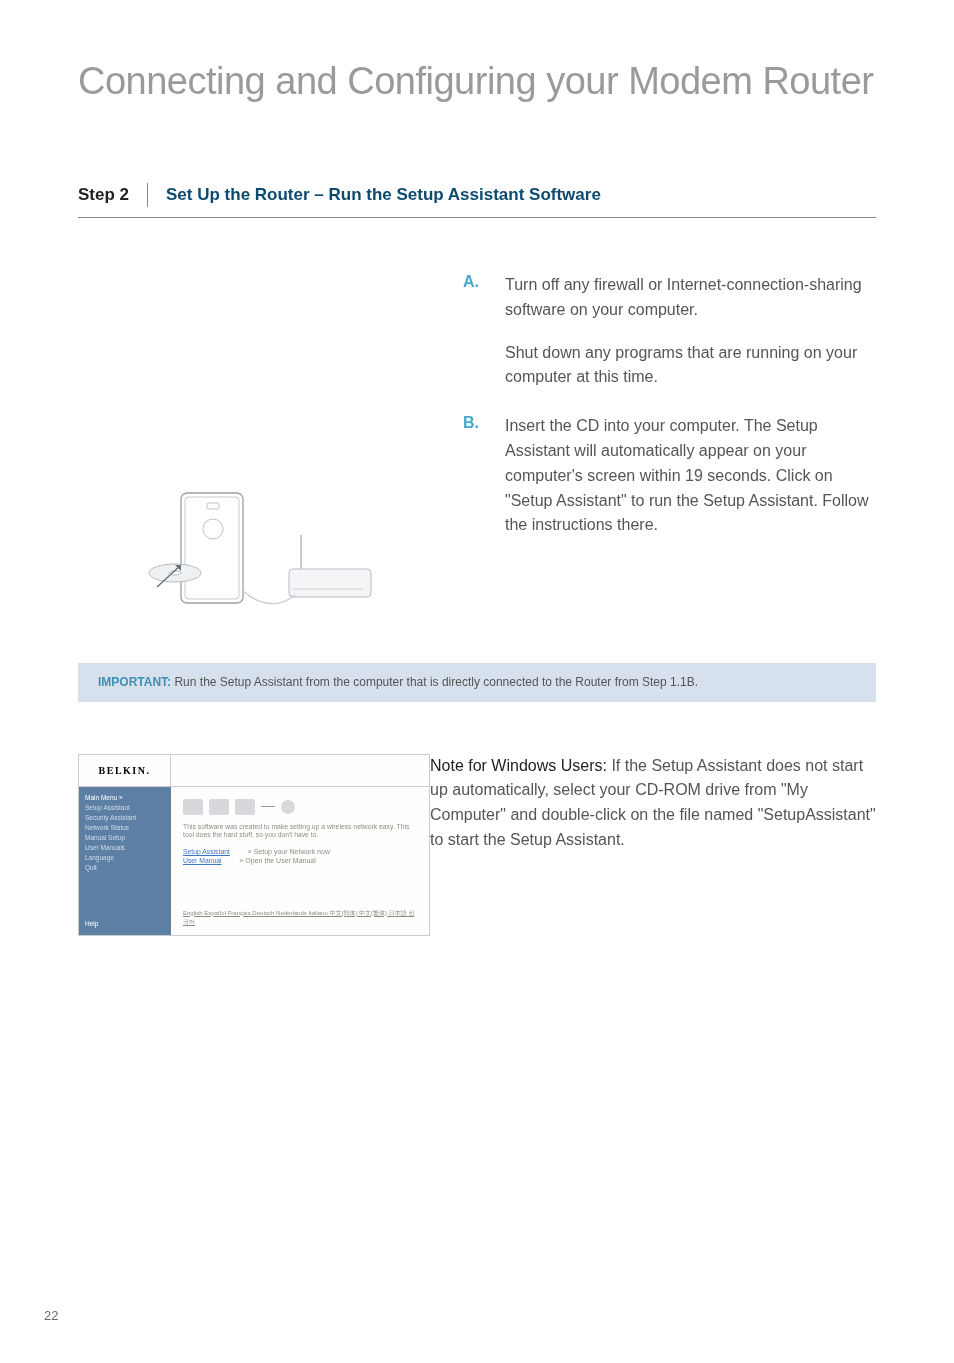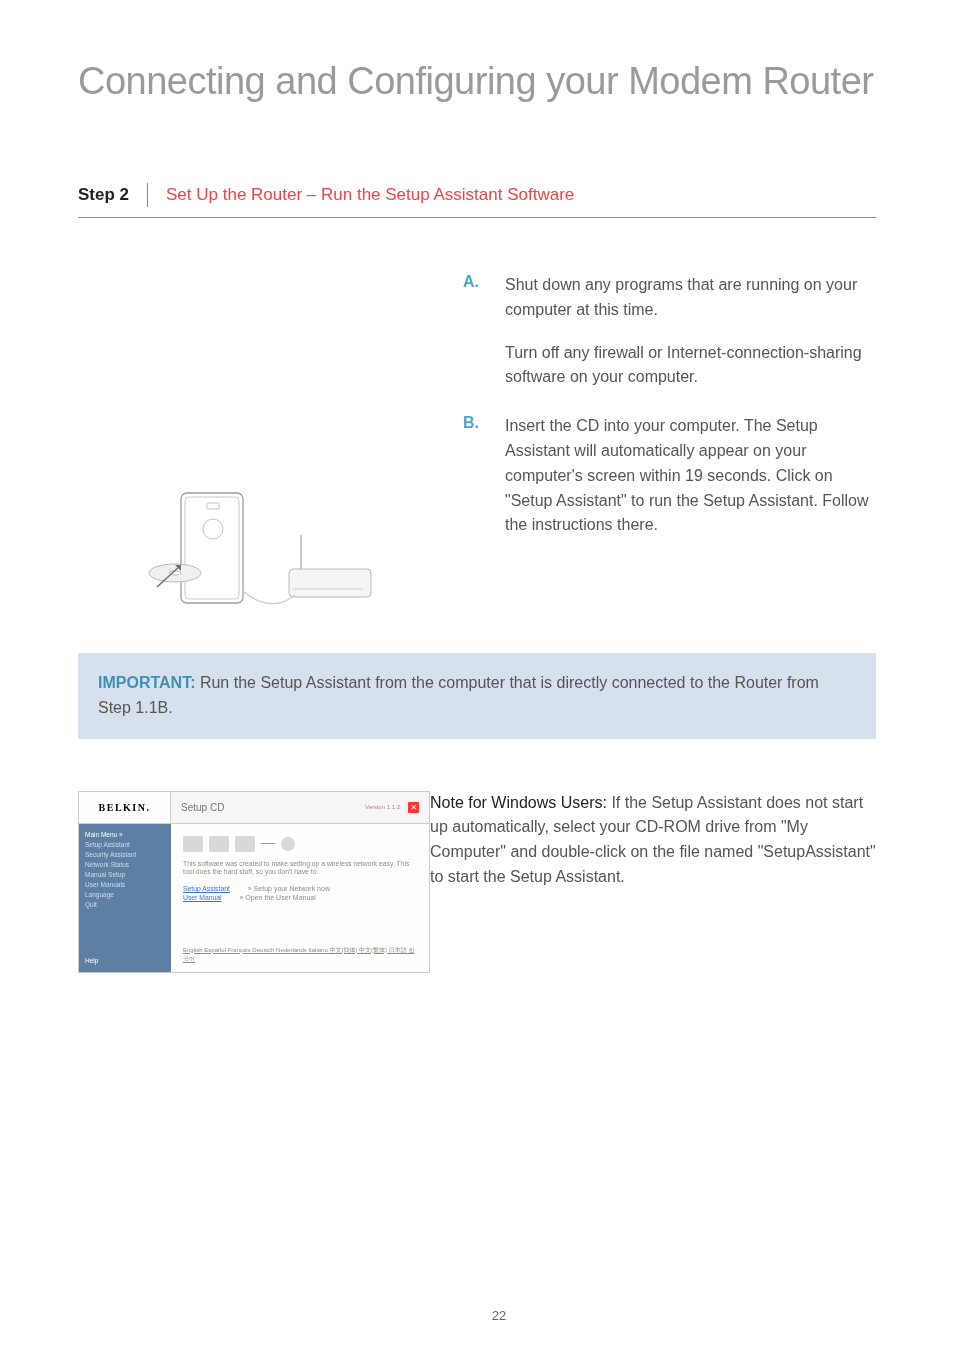--- a/index.html
+++ b/index.html
@@ -32,23 +32,23 @@
       font-weight: 700;
       font-size: 17px;
       color: #222;
       padding-right: 18px;
       border-right: 1px solid #888;
       padding-top: 2px;
       padding-bottom: 2px;
       text-align: right;
     }
     .step-title {
-      font-weight: 400;
+      font-weight: 700;
       font-size: 17px;
-      color: #ef4444;
+      color: #0c4a6e;
       padding-left: 18px;
     }
     .body-row {
       display: flex;
       gap: 20px;
     }
     .illustration-area {
       width: 365px;
       flex: 0 0 365px;
       display: flex;
@@ -74,23 +74,23 @@
     .list-body {
       flex: 1;
       font-size: 16px;
       line-height: 1.55;
       color: #555;
     }
     .list-body p { margin-bottom: 18px; }
     .list-body p:last-child { margin-bottom: 0; }
     .important-box {
       background: #d7e0ed;
-      padding: 18px 20px;
-      margin-top: 30px;
-      font-size: 16px;
+      padding: 10px 20px;
+      margin-top: 40px;
+      font-size: 12px;
       line-height: 1.55;
       color: #555;
     }
     .important-box b {
       color: #3f90b5;
       font-weight: 700;
     }
     .note-row {
       display: flex;
       margin-top: 52px;
@@ -107,21 +107,21 @@
     }
     .note-text b {
       color: #222;
       font-weight: 400;
     }
     .page-number {
       position: absolute;
       bottom: 40px;
       width: 954px;
       left: 0;
-      text-align: center;
+      text-align: left;
       font-size: 13px;
       color: #666;
       padding-left: 44px;
     }
     
     .ss {
       border: 1px solid #ccc;
       font-size: 8px;
       background: #fefefe;
     }
@@ -218,49 +218,42 @@
         <line x1="162" y1="106" x2="232" y2="106" stroke="#c9cdd2"></line>
 
         <path d="M 112 108 C 130 124, 150 124, 164 112" fill="none" stroke="#c9cdd2" stroke-width="1.3"></path>
       </svg>
     </div>
 
     <div class="text-area">
       <div class="list-item">
         <div class="list-letter">A.</div>
         <div class="list-body">
+          <p>Turn off any firewall or Internet-connection-sharing software on your computer.</p>
           <p>Shut down any programs that are running on your computer at this time.</p>
-          <p>Turn off any firewall or Internet-connection-sharing software on your computer.</p>
         </div>
       </div>
       <div class="list-item">
         <div class="list-letter">B.</div>
         <div class="list-body">
           <p>Insert the CD into your computer. The Setup Assistant will automatically appear on your computer's screen within 19 seconds. Click on "Setup Assistant" to run the Setup Assistant. Follow the instructions there.</p>
         </div>
       </div>
     </div>
   </div>
 
   <div class="important-box">
     <b>IMPORTANT:</b><span> Run the Setup Assistant from the computer that is directly connected to the Router from Step 1.1B.</span>
   </div>
 
   <div class="note-row">
     <div class="screenshot-box">
       <div class="ss">
         <div class="ss-top">
           <div class="ss-logo">BELKIN.</div>
-          <div class="ss-title">
-            <span>Setup CD</span>
-            <span style="display:flex;align-items:center;gap:4px">
-              <span class="ss-vers">Version 1.1.2</span>
-              <span class="ss-close">✕</span>
-            </span>
-          </div>
         </div>
         <div class="ss-main">
           <div class="ss-side">
             <div class="ss-side-item main">Main Menu  »</div>
             <div class="ss-side-item">Setup Assistant</div>
             <div class="ss-side-item">Security Assistant</div>
             <div class="ss-side-item">Network Status</div>
             <div class="ss-side-item">Manual Setup</div>
             <div class="ss-side-item">User Manuals</div>
             <div class="ss-side-item">Language</div>

